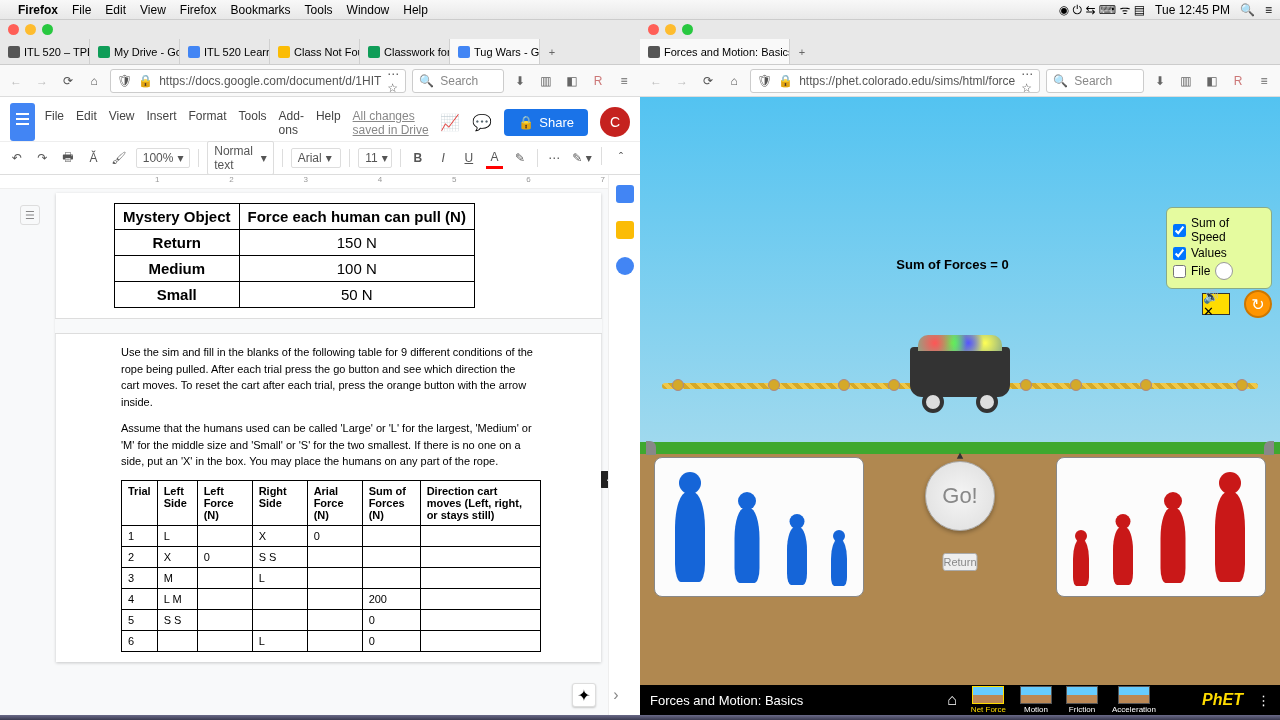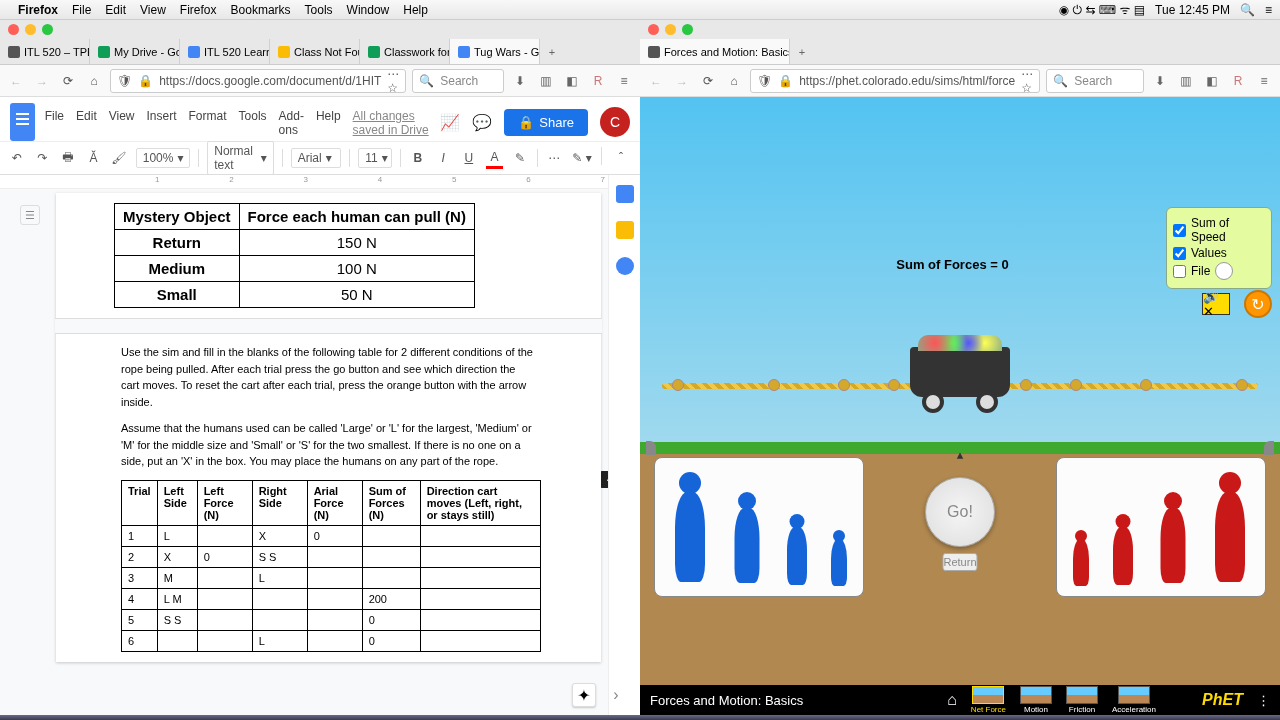--- a/index.html
+++ b/index.html
@@ -94,21 +94,21 @@
 .wheel { position: absolute; bottom: -16px; width: 22px; height: 22px; border-radius: 50%; background: #ddd; border: 4px solid #333; }
 .wheel.l { left: 12px; } .wheel.r { right: 12px; }
 .skate { position: absolute; top: 344px; width: 10px; height: 14px; background: #888; }
 .skate.ls { left: 6px; border-radius: 0 6px 0 0; } .skate.rs { right: 6px; border-radius: 6px 0 0 0; }
 .cart-arrow { position: absolute; top: 350px; left: 50%; transform: translateX(-50%); font-size: 13px; color: #333; }
 
 
 .puller-box { position: absolute; top: 360px; width: 210px; height: 140px; background: #fcfcfc; border: 1px solid #888; border-radius: 8px; display: flex; align-items: flex-end; justify-content: space-around; padding: 4px; }
 .puller-box.left-box { left: 14px; }
 .puller-box.right-box { right: 14px; }
-.go-btn { position: absolute; top: 380px; left: 50%; transform: translateX(-50%); width: 70px; height: 70px; border-radius: 50%; background: radial-gradient(#f5f5f5,#ddd); border: 1px solid #aaa; display: flex; align-items: center; justify-content: center; font-size: 16px; color: #888; box-shadow: 0 2px 4px rgba(0,0,0,0.3); }
+.go-btn { position: absolute; top: 364px; left: 50%; transform: translateX(-50%); width: 70px; height: 70px; border-radius: 50%; background: radial-gradient(#f5f5f5,#ddd); border: 1px solid #aaa; display: flex; align-items: center; justify-content: center; font-size: 22px; color: #888; box-shadow: 0 2px 4px rgba(0,0,0,0.3); }
 .return-btn { position: absolute; top: 456px; left: 50%; transform: translateX(-50%); padding: 2px 0; font-size: 11px; background: #eee; border: 1px solid #aaa; border-radius: 3px; color: #888; }
 
 
 .puller { position: relative; }
 .puller .head { border-radius: 50%; position: absolute; left: 50%; transform: translateX(-50%); }
 .puller .body { position: absolute; left: 50%; transform: translateX(-50%); border-radius: 40% 40% 20% 20%; }
 .blue .head, .blue .body { background: #1565d8; }
 .red .head, .red .body { background: #c91818; }
 .p-xl { width: 48px; height: 120px; } .p-xl .head { width: 22px; height: 22px; top: 0; } .p-xl .body { width: 30px; height: 90px; top: 20px; }
 .p-l  { width: 40px; height: 100px; } .p-l .head { width: 18px; height: 18px; top: 0; } .p-l .body { width: 25px; height: 75px; top: 16px; }
@@ -299,21 +299,21 @@
               <td><b>Medium</b></td>
               <td>100 N</td>
             </tr>
         <tr>
               <td><b>Small</b></td>
               <td>50 N</td>
             </tr>
       </tbody>
         </table>
       <div class="page-gap"></div>
-      <p class="doc-para">Use the sim and fill in the blanks of the following table for 2 different conditions of the rope being pulled.  After each trial press the go button and see which direction the cart moves. To reset the cart after each trial, press the orange button with the arrow inside.</p>
+      <p class="doc-para">Use the sim and fill in the blanks of the following table for 9 different conditions of the rope being pulled.  After each trial press the go button and see which direction the cart moves. To reset the cart after each trial, press the orange button with the arrow inside.</p>
       <p class="doc-para">Assume that the humans used can be called 'Large' or 'L' for the largest, 'Medium' or 'M' for the middle size and 'Small' or 'S' for the two smallest.  If there is no one on a side, put an 'X' in the box. You may place the humans on any part of the rope.</p>
       <table class="big-table">
         <tbody>
             <tr>
           <th style="width:32px;">Trial</th>
           <th style="width:40px;">Left Side</th>
           <th style="width:55px;">Left Force (N)</th>
           <th style="width:55px;">Right Side</th>
           <th style="width:55px;">Arial Force (N)</th>
           <th style="width:58px;">Sum of Forces (N)</th>

